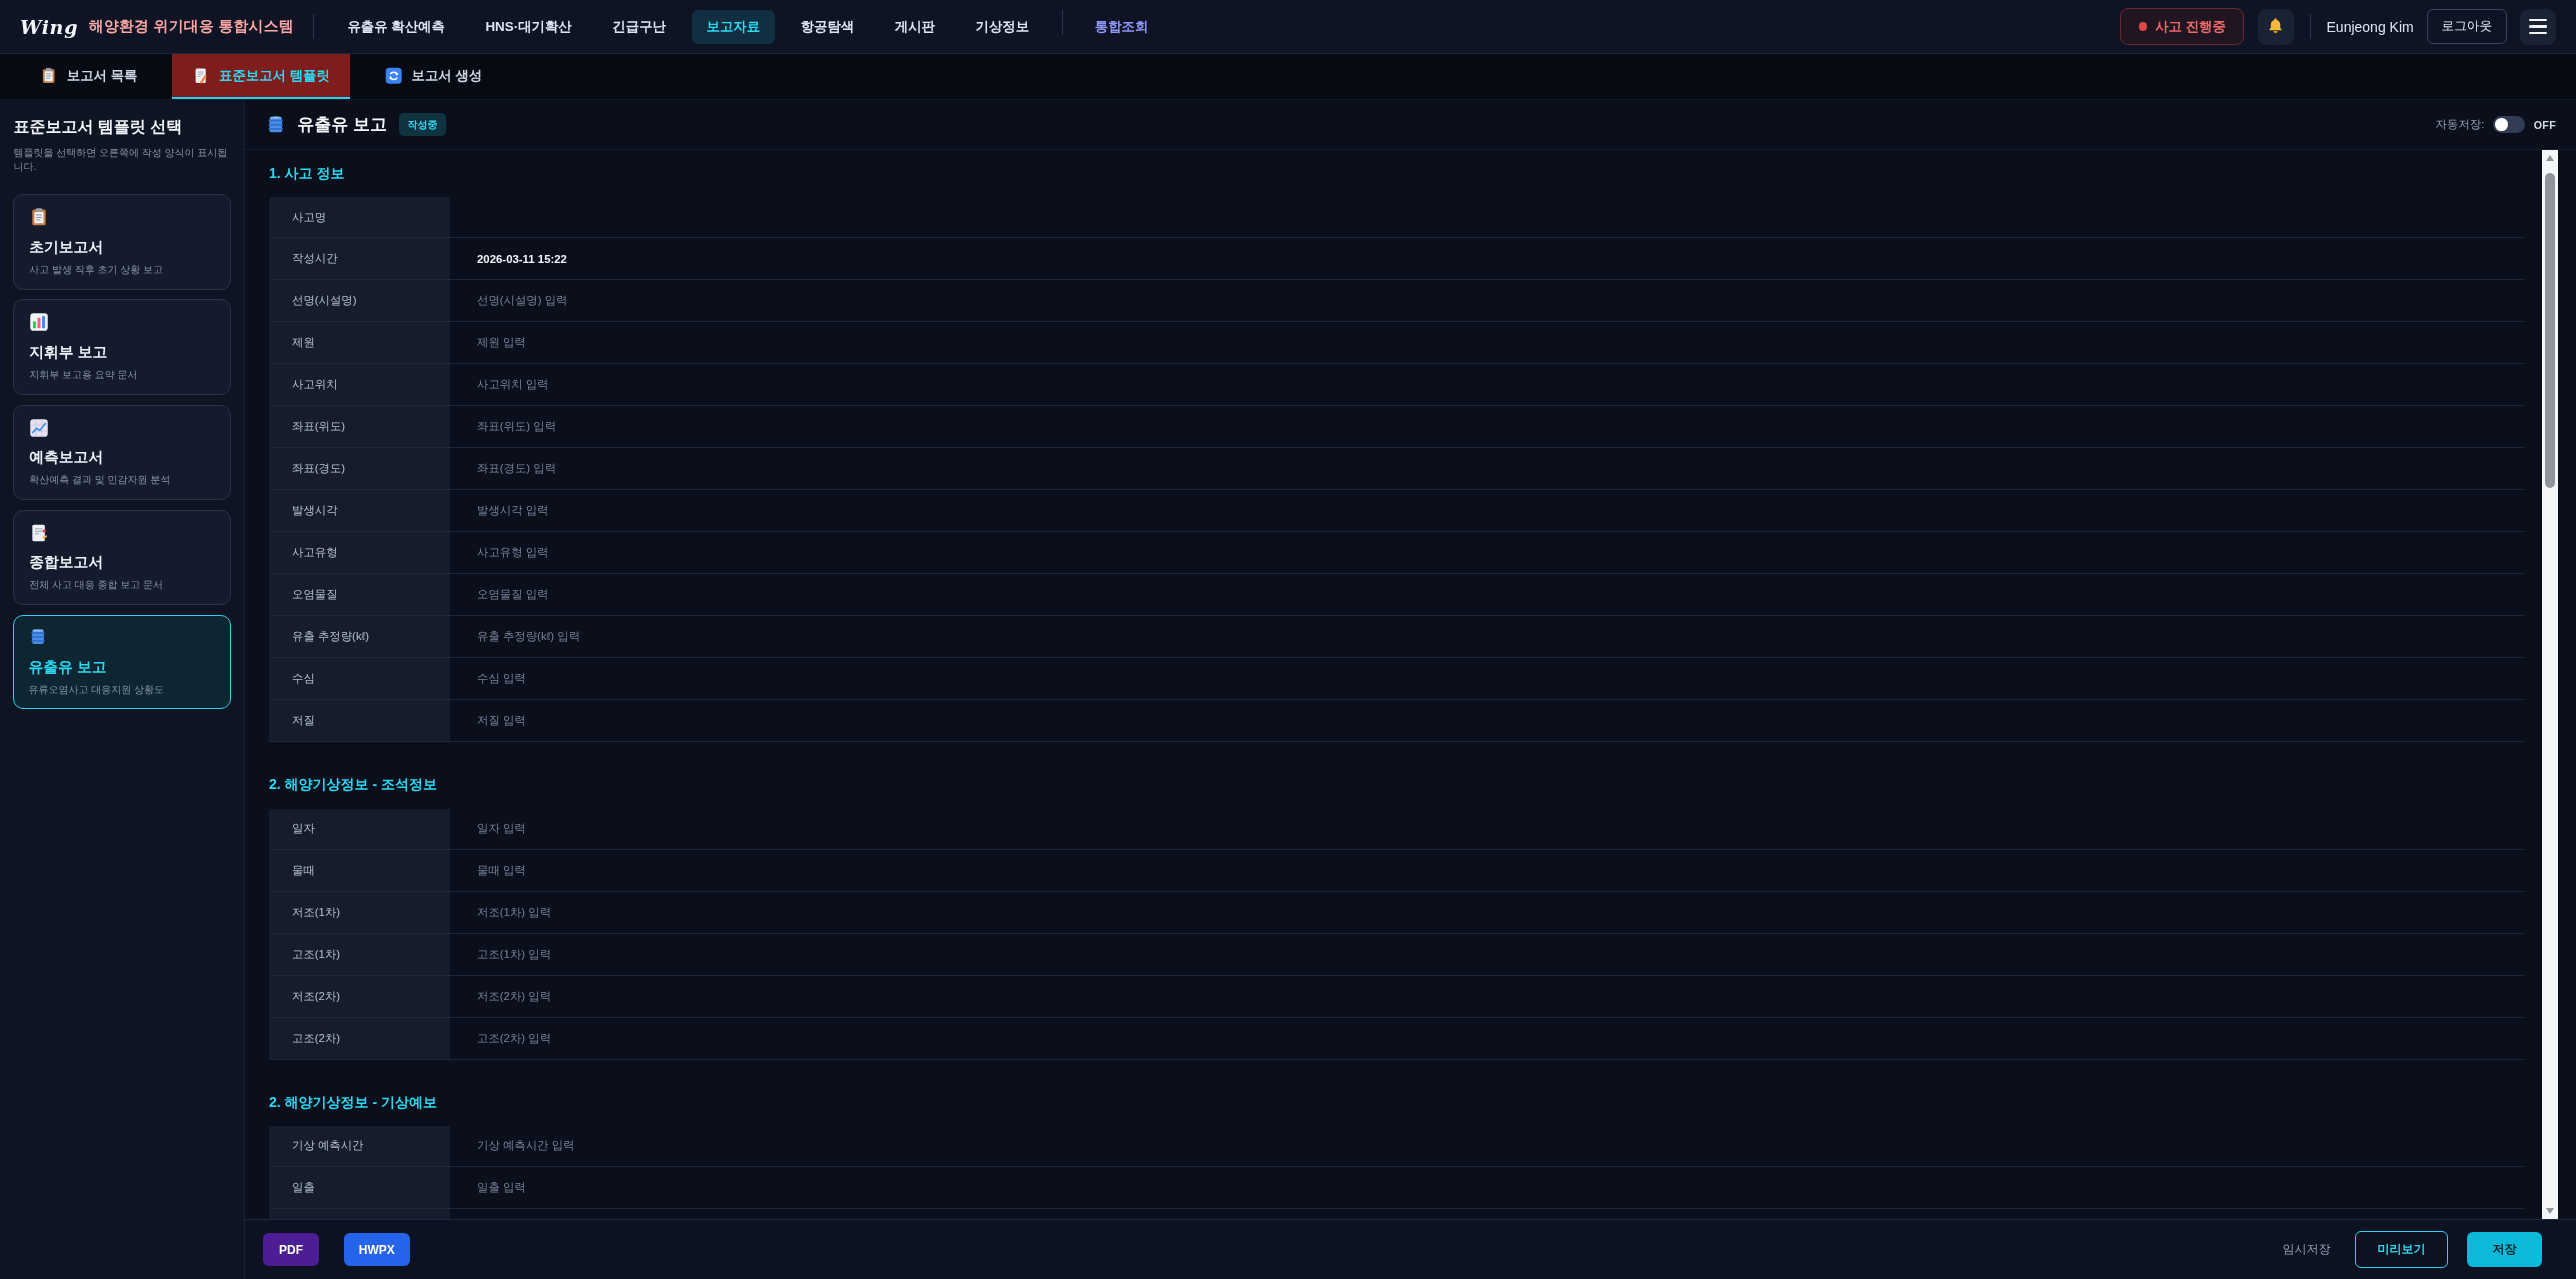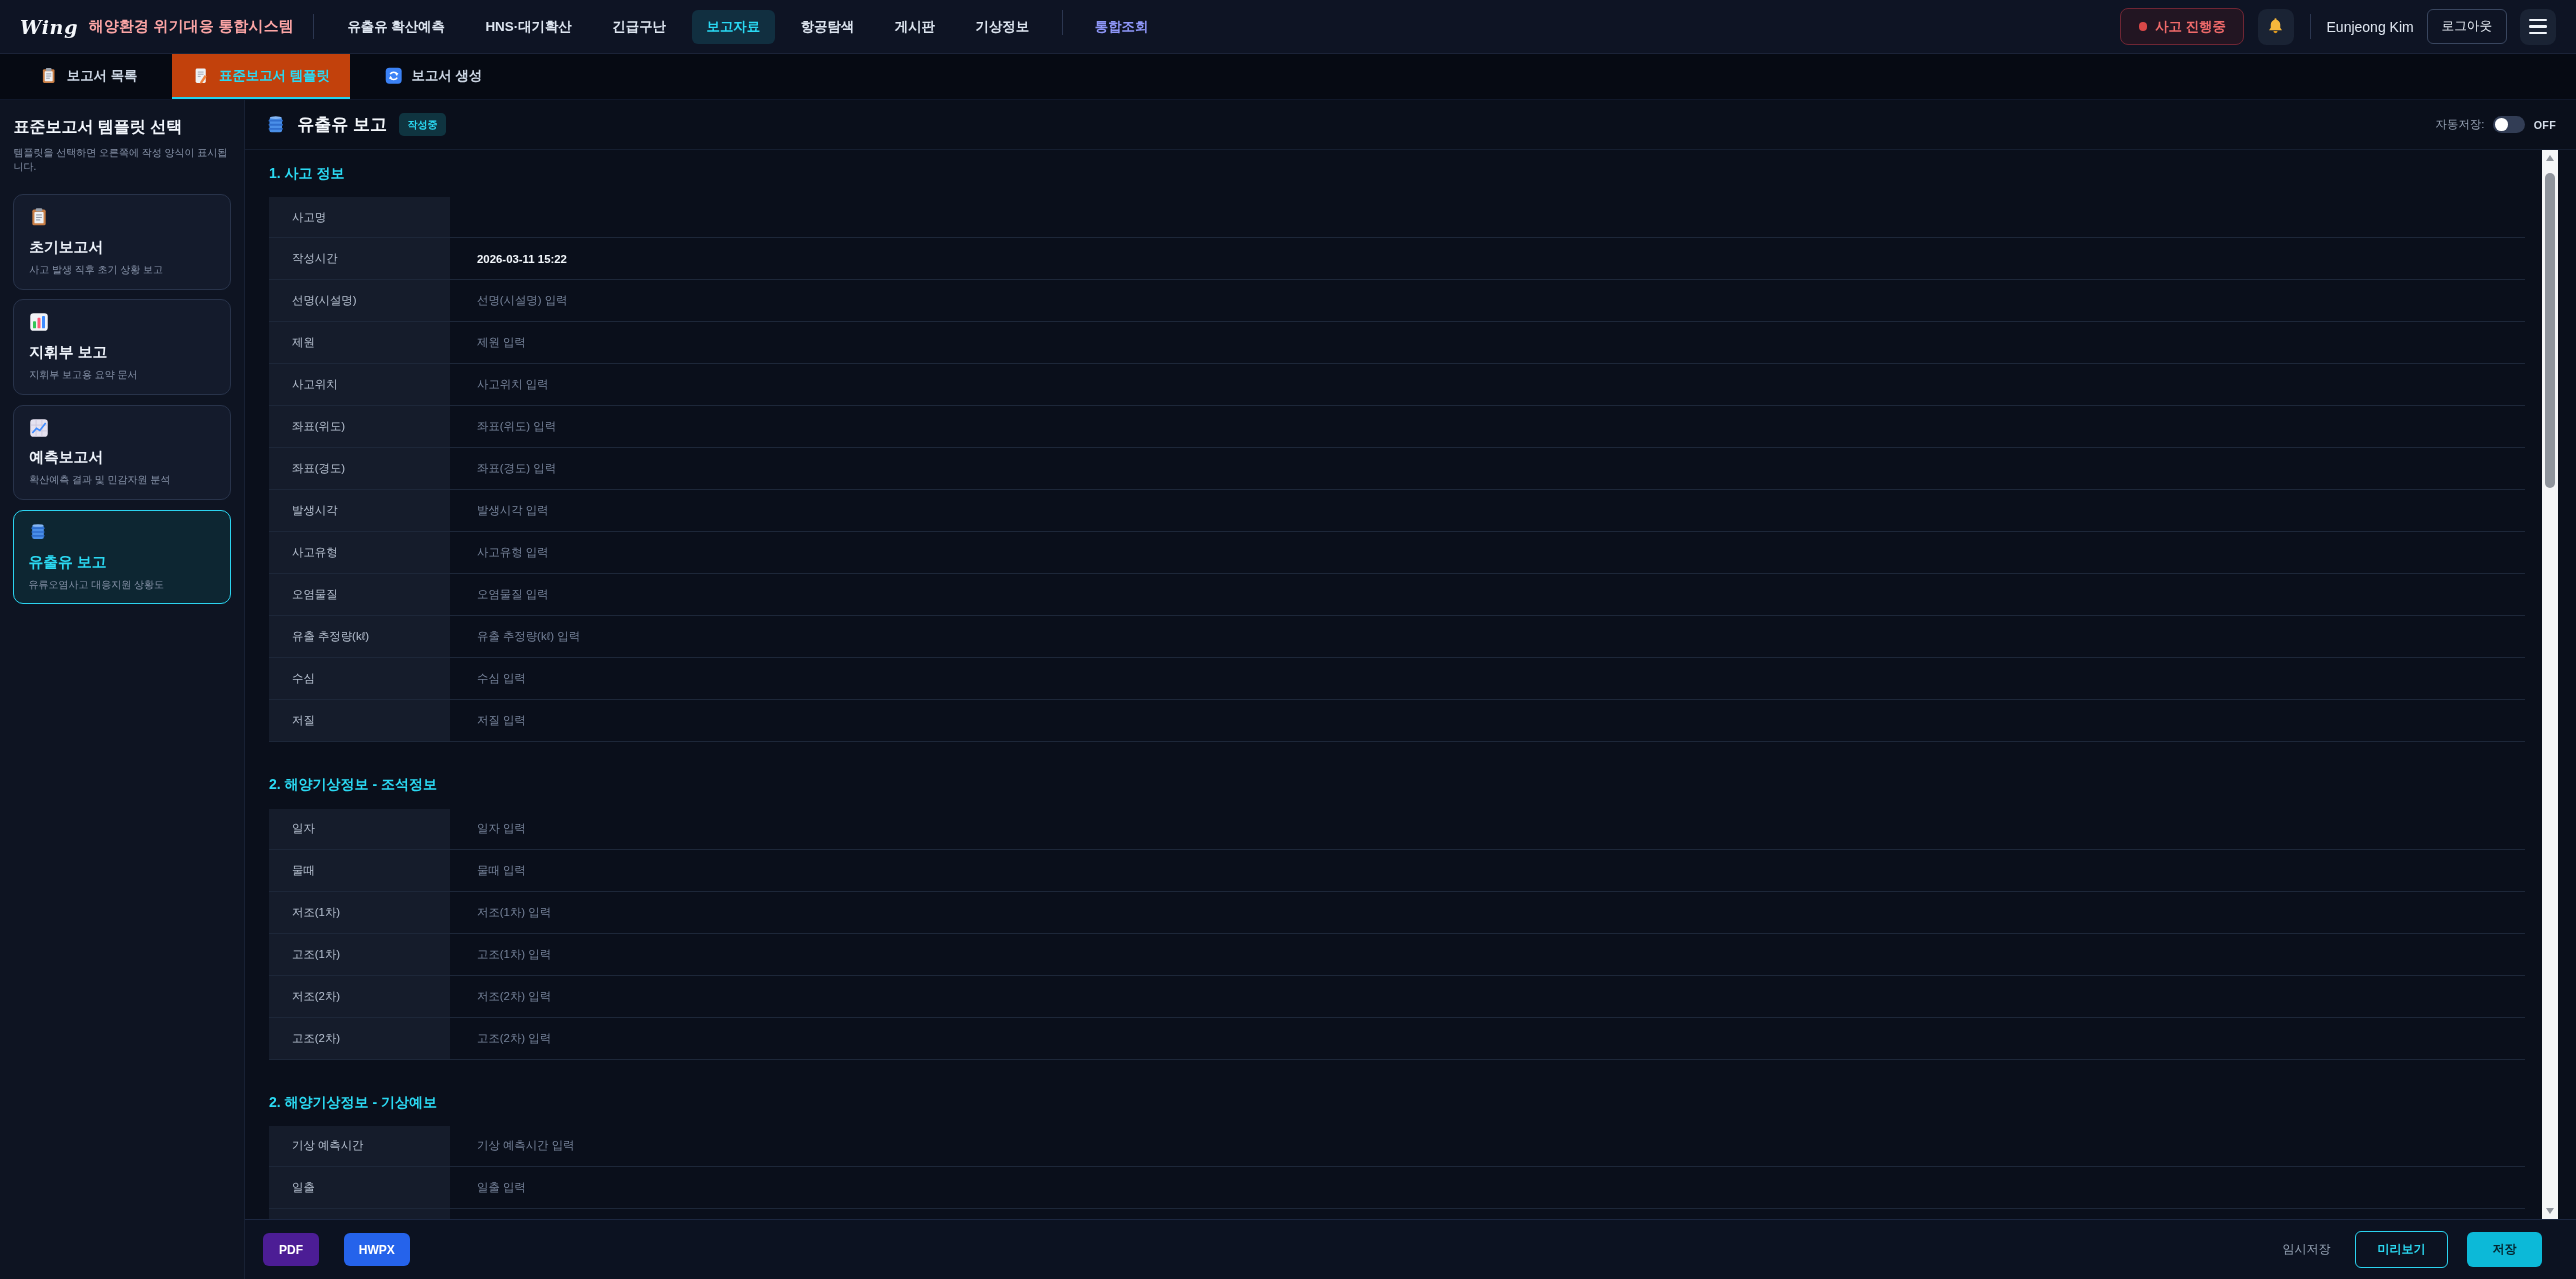--- a/index.html
+++ b/index.html
@@ -55,21 +55,21 @@
   
   .tabbar {
     height:46px; flex:0 0 46px; background:#060a13; display:flex;
     align-items:stretch; padding-left:20px; border-bottom:0.7px solid #10182a;
   }
   .tab {
     display:flex; align-items:center; gap:9.4px; padding:0 20px; margin-right:14.8px;
     font-size:13.4px; font-weight:bold; color:#ccd6e4; cursor:pointer;
     border-bottom:2.7px solid transparent;
   }
-  .tab.active { background:#c2410c; color:#2ad9f3; border-bottom:2.7px solid #22d3ee; }
+  .tab.active { background:#7f1d1d; color:#2ad9f3; border-bottom:2.7px solid #22d3ee; }
 
   
   .workspace { flex:1; display:flex; min-height:0; }
 
   
   .sidebar {
     width:245px; flex:0 0 245px; background:#0e1422;
     border-right:0.7px solid #182134; padding:17.4px 13.4px;
   }
   .sidebar-title { font-size:16px; font-weight:bold; color:#f2f6fc; }
@@ -269,20 +269,34 @@
                 <line x1="15.5" y1="2" x2="15.5" y2="22"></line>
               <line x1="2" y1="8.5" x2="22" y2="8.5"></line>
                 <line x1="2" y1="15.5" x2="22" y2="15.5"></line>
             </g>
             <polyline points="4,18 9,12.5 13,15 20,6" stroke="#3f8cff" stroke-width="2" fill="none"></polyline>
           </svg>
           <div class="card-title">예측보고서</div>
           <div class="card-desc">확산예측 결과 및 민감자원 분석</div>
         </div>
 
+        <div class="card">
+          <svg class="micon" width="20" height="20" viewBox="0 0 24 24">
+            <rect x="4" y="2" width="15" height="20" rx="2" fill="#eef1f5"></rect>
+            <g stroke="#9aa3b0" stroke-width="1.2">
+              <line x1="7" y1="7" x2="16" y2="7"></line>
+                <line x1="7" y1="10" x2="16" y2="10"></line>
+                <line x1="7" y1="13" x2="12" y2="13"></line>
+            </g>
+            <circle cx="18.2" cy="9.5" r="2.1" fill="#e04a63"></circle>
+            <rect x="15.8" y="17.2" width="6" height="2.4" rx="1.2" fill="#f4b23d" transform="rotate(-28 15.8 17.2)"></rect>
+          </svg>
+          <div class="card-title">종합보고서</div>
+          <div class="card-desc">전체 사고 대응 종합 보고 문서</div>
+        </div>
 
         <div class="card selected">
           <svg class="micon" width="20" height="20" viewBox="0 0 24 24">
             <rect x="5" y="3.5" width="14" height="17" rx="2.5" fill="#4a8fe8"></rect>
             <rect x="4" y="6.4" width="16" height="2" rx="1" fill="#2f6fce"></rect>
             <rect x="4" y="11" width="16" height="2" rx="1" fill="#2f6fce"></rect>
             <rect x="4" y="15.6" width="16" height="2" rx="1" fill="#2f6fce"></rect>
             <ellipse cx="12" cy="4.1" rx="6.6" ry="1.5" fill="#86b7f4"></ellipse>
           </svg>
           <div class="card-title">유출유 보고</div>

